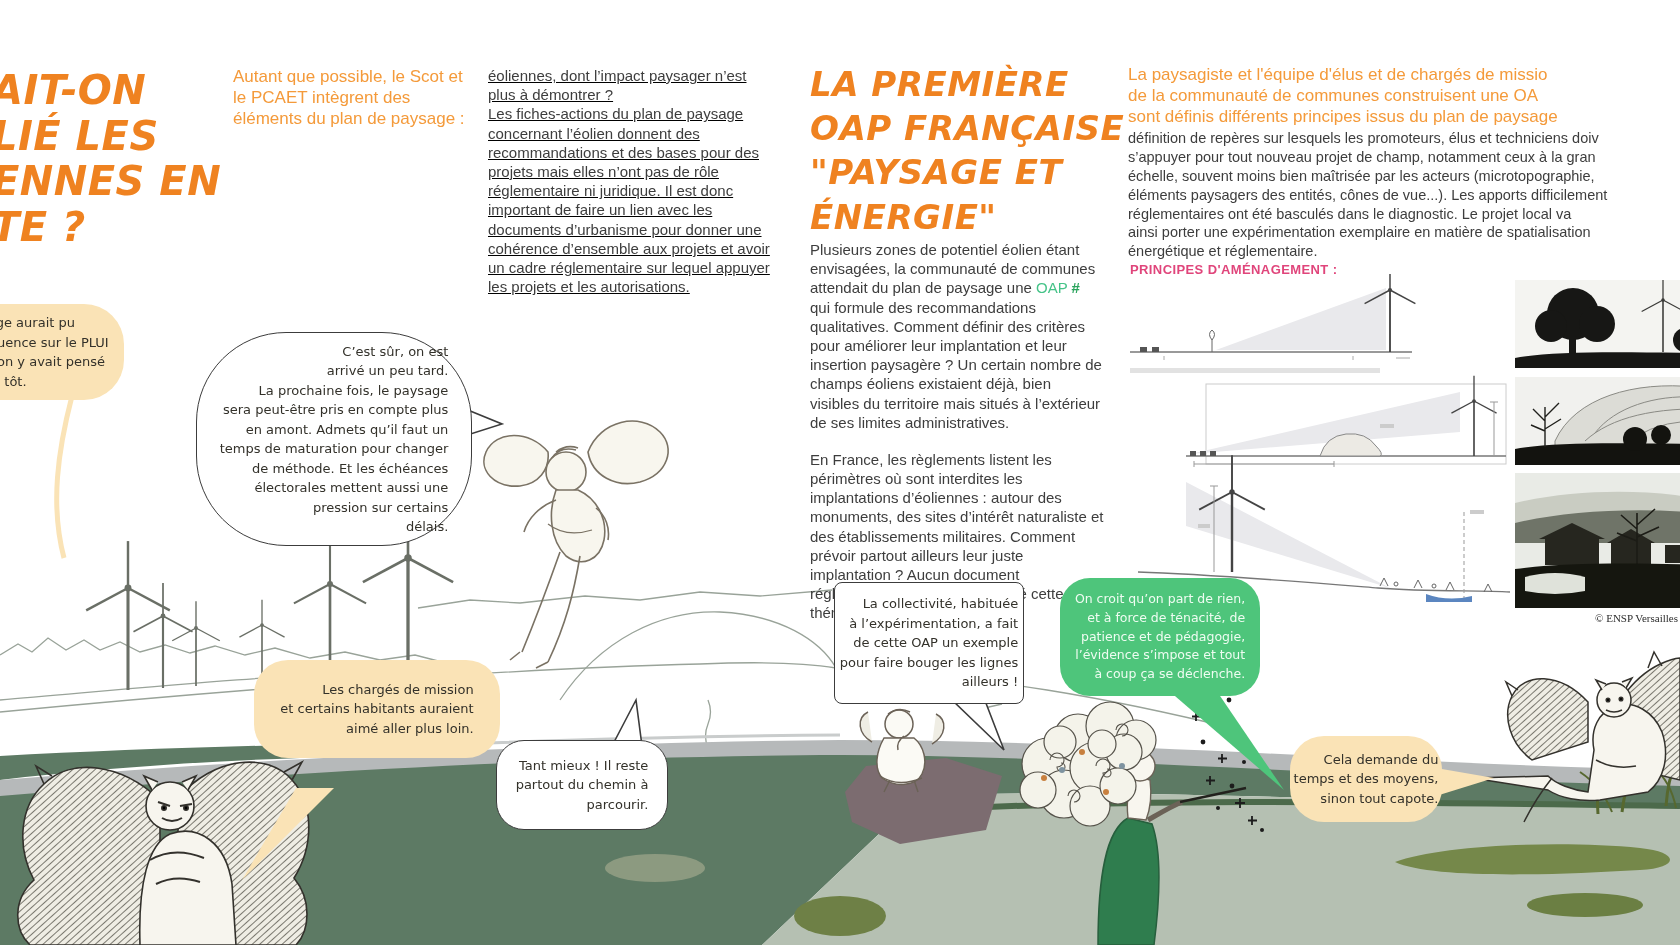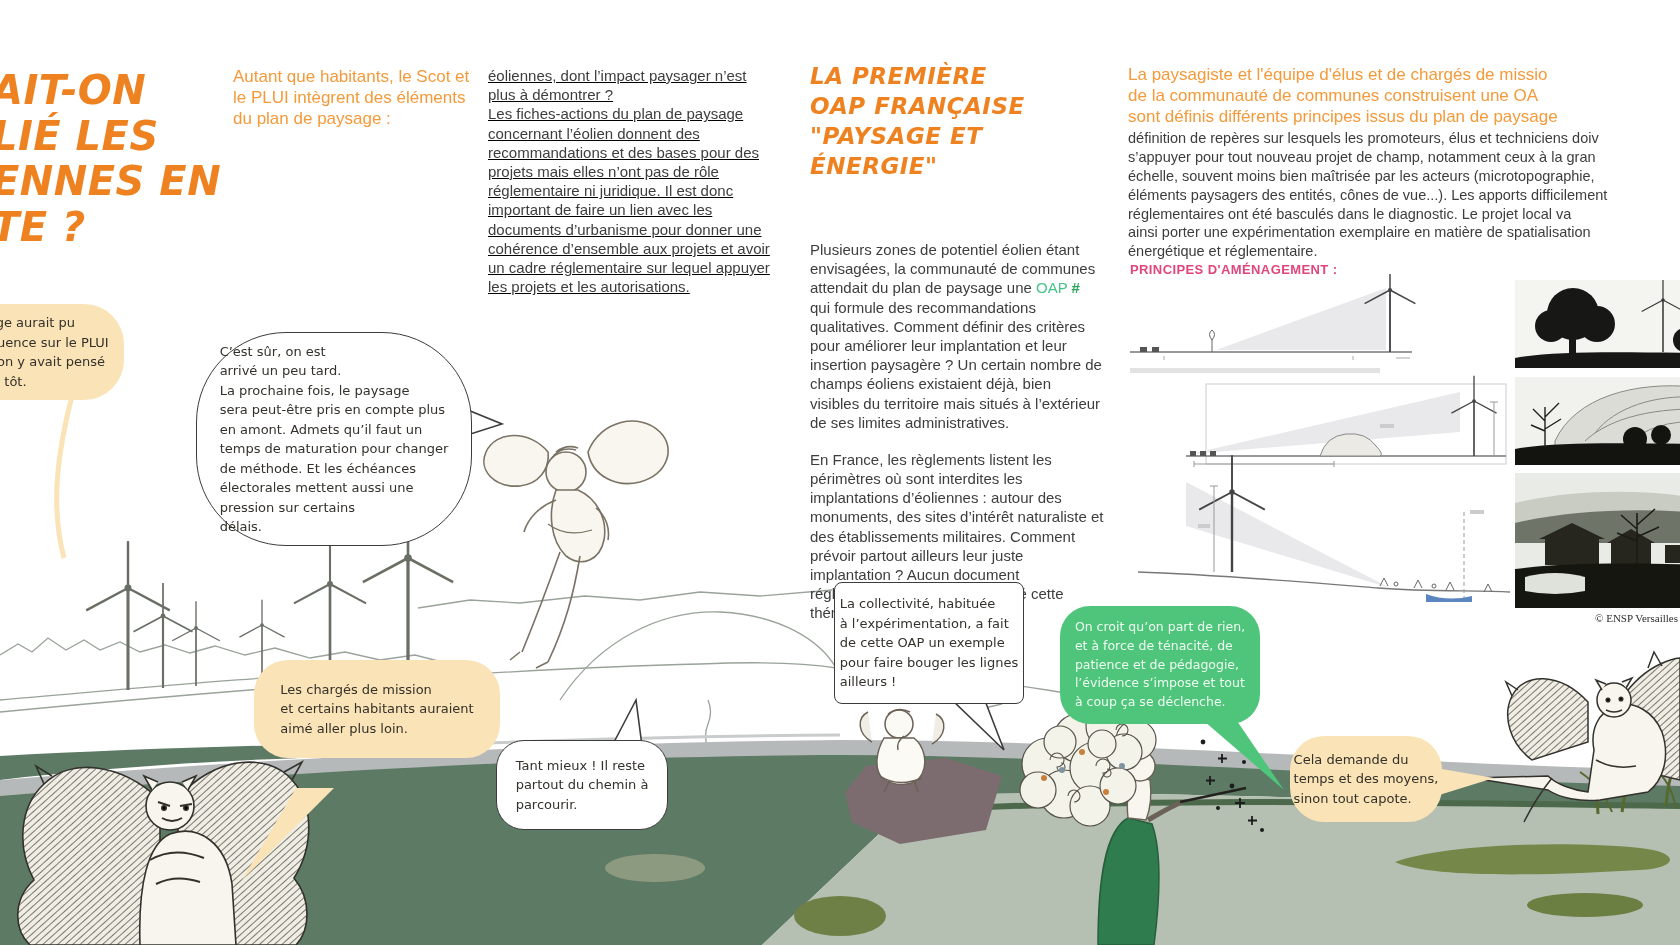--- a/index.html
+++ b/index.html
@@ -7,53 +7,53 @@
     width:1680px;height:945px;position:relative;overflow:hidden;
     background:#ffffff;font-family:"Liberation Sans",sans-serif;
   }
   .abs{position:absolute;}
   
   .comic-head{
     font-family:"DejaVu Sans",sans-serif;font-weight:bold;font-style:italic;
     color:#ef8220;white-space:pre-line;letter-spacing:.5px;
   }
   #headline-left{left:-8px;top:68px;font-size:40px;line-height:1.14;z-index:3;}
-  #col4-title{left:810px;top:62px;font-size:23px;line-height:1.3;z-index:3;}
+  #col4-title{left:810px;top:62px;font-size:34px;line-height:1.3;z-index:3;}
   
   .intro-orange{color:#f49a3a;font-size:17px;line-height:1.24;}
   .body-txt{color:#3d3d3d;font-size:15px;line-height:1.28;}
   #col2{left:233px;top:66px;width:240px;z-index:3;}
   #col3{left:488px;top:66px;width:288px;z-index:3;text-decoration:underline;}
   #col4-text{left:810px;top:240px;width:294px;z-index:3;}
   #col4-text p{margin:0 0 18px 0;}
   .oap-green{color:#45c388;margin-top:20px;}
   .hash-green{color:#2aa45c;font-weight:bold;}
   #col5{left:1128px;top:64px;width:620px;z-index:3;}
   #col5 .intro-orange{white-space:pre;}
   #col5 .body-txt{white-space:pre;font-size:14.5px;line-height:1.3;margin-top:2px;}
   #figures-label{left:1130px;top:262px;color:#e0457b;font-size:13px;font-weight:bold;
     letter-spacing:.4px;z-index:3;}
   #photo-credit{left:1500px;top:612px;width:178px;text-align:right;font-size:11px;
     color:#2b2b2b;z-index:3;font-family:Liberation Serif, serif;}
   
   .bubble{
     z-index:5;font-family:"DejaVu Sans",sans-serif;color:#33312a;
-    font-size:13px;line-height:1.5;text-align:left;white-space:pre-line;
+    font-size:13px;line-height:1.5;text-align:right;white-space:pre-line;
     display:flex;align-items:center;justify-content:center;box-sizing:border-box;
   }
   .bub-orange{background:#fae3b6;border-radius:34px;}
   .bub-white{background:#ffffff;border:1.6px solid #3c3c3c;border-radius:40px;}
   .bub-green{background:#4ec57b;color:#eefcf1;border-radius:30px;}
   #bubble-plui{left:-46px;top:304px;width:170px;height:96px;border-radius:40px;
     text-align:left;padding-left:4px;}
   #bubble-cest-sur{left:196px;top:332px;width:276px;height:214px;border-radius:90px;}
   #bubble-charges{left:254px;top:660px;width:246px;height:98px;}
   #bubble-tant-mieux{left:496px;top:740px;width:172px;height:90px;border-radius:28px;}
   #bubble-collectivite{left:834px;top:582px;width:190px;height:122px;border-radius:8px;}
-  #bubble-tenacite{left:1060px;top:578px;width:200px;height:118px;font-size:12.5px;margin-top:28px;}
+  #bubble-tenacite{left:1060px;top:578px;width:200px;height:118px;font-size:12.5px;}
   #bubble-cela{left:1290px;top:736px;width:152px;height:86px;}
   
   #diagrams{left:1128px;top:274px;width:386px;height:340px;z-index:2;}
   .photo{left:1515px;width:232px;z-index:2;background:#f0f1ee;overflow:hidden;}
   #photo-1{top:280px;height:88px;}
   #photo-2{top:377px;height:88px;}
   #photo-3{top:473px;height:135px;}
   svg{display:block;}
 </style>
 </head>
@@ -240,21 +240,21 @@
   <polygon points="1168,690 1216,690 1284,790" fill="#4ec57b"></polygon>
   <polygon points="1436,768 1494,778 1436,796" fill="#fae3b6"></polygon>
 </svg>
 
 <div id="headline-left" class="abs comic-head">AIT-ON
 LIÉ LES
 ENNES EN
 TE ?</div>
 
 <div id="col2" class="abs">
-  <div class="intro-orange">Autant que habitants, le Scot et le PLUI intègrent des éléments du plan de paysage :</div>
+  <div class="intro-orange">Autant que possible, le Scot et le PCAET intègrent des éléments du plan de paysage :</div>
 </div>
 
 <div id="col3" class="abs">
   <div class="body-txt" style="white-space:pre-line;">éoliennes, dont l’impact paysager n’est plus à démontrer ?
 Les fiches-actions du plan de paysage concernant l’éolien donnent des recommandations et des bases pour des projets mais elles n’ont pas de rôle réglementaire ni juridique. Il est donc important de faire un lien avec les documents d’urbanisme pour donner une cohérence d’ensemble aux projets et avoir un cadre réglementaire sur lequel appuyer les projets et les autorisations.</div>
 </div>
 
 <div id="col4-title" class="abs comic-head">LA PREMIÈRE
 OAP FRANÇAISE
 "PAYSAGE ET

